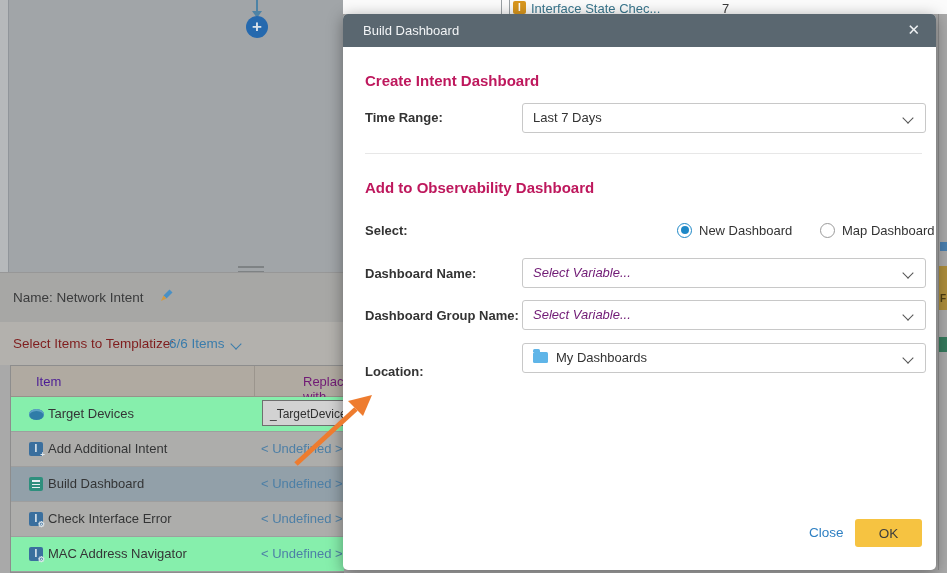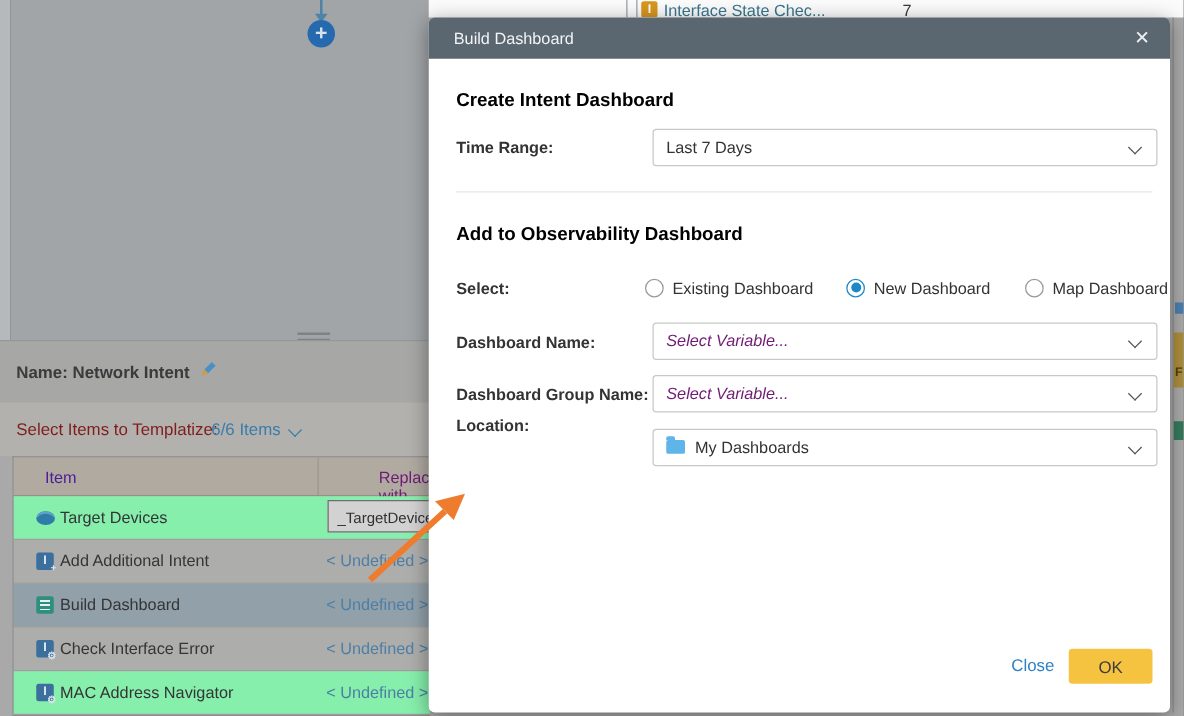--- a/index.html
+++ b/index.html
@@ -19,21 +19,21 @@
   
   .top-strip{position:absolute;left:343px;top:0;width:604px;height:14px;background:#fbfbfb;overflow:hidden;}
   .vline{position:absolute;top:0;width:1px;height:14px;background:#9aa0a4;}
   .if-icon{position:absolute;left:170px;top:1px;width:13px;height:13px;background:#d8961e;border-radius:2px;
     color:#fff;font-size:10px;font-weight:bold;text-align:center;line-height:13px;}
   .if-label{position:absolute;left:188px;top:1px;font-size:13px;color:#39768d;text-decoration:underline;white-space:nowrap;}
   .if-count{position:absolute;left:379px;top:1px;font-size:13px;color:#3a3a3a;}
 
   
   .name-row{position:absolute;left:0;top:272px;width:343px;height:50px;background:#a7a7a5;border-top:1px solid #979797;}
-  .name-text{position:absolute;left:13px;top:17px;font-size:13.5px;color:#3a3b3c;font-weight:bold;}
+  .name-text{position:absolute;left:13px;top:17px;font-size:13.5px;color:#3a3b3c;}
   .pencil{position:absolute;left:158px;top:16px;}
   .tmpl-row{position:absolute;left:0;top:322px;width:343px;height:43px;background:#b3b1ad;}
   .tmpl-text{position:absolute;left:13px;top:14px;font-size:13.5px;color:#7f1d1d;text-align:right;}
   .tmpl-link{position:absolute;left:169px;top:14px;font-size:13.5px;color:#3a7cab;}
   .tmpl-chev{position:absolute;left:232px;top:18px;width:7px;height:7px;
     border-right:1.5px solid #3a7cab;border-bottom:1.5px solid #3a7cab;transform:rotate(45deg);}
 
   
   .tbl{position:absolute;left:10px;top:365px;width:333px;border:1px solid #8d8d8d;border-right:none;}
   .tbl-header{position:relative;height:30px;background:#b0aaa1;border-bottom:1px solid #97918a;}
@@ -61,21 +61,21 @@
   .rs-yellow{position:absolute;left:939px;top:266px;width:8px;height:44px;background:#ac8d3b;
     color:#4c3d12;font-size:10px;font-weight:bold;line-height:10px;padding-top:28px;box-sizing:border-box;text-align:center;}
   .rs-green{position:absolute;left:939px;top:337px;width:8px;height:15px;background:#35795c;}
 
   
   .modal{position:absolute;left:343px;top:14px;width:593px;height:556px;background:#fff;border-radius:5px;
     box-shadow:0 3px 16px rgba(0,0,0,.38);z-index:20;}
   .modal-header{position:absolute;left:0;top:0;width:100%;height:33px;background:#5a6770;border-radius:5px 5px 0 0;}
   .modal-title{position:absolute;left:20px;top:9px;font-size:13px;color:#f2f4f6;}
   .modal-close{position:absolute;right:16px;top:7px;font-size:15px;color:#eef1f3;cursor:pointer;}
-  .m-h1{position:absolute;left:22px;font-size:15px;font-weight:bold;color:#000000;text-align:center;}
+  .m-h1{position:absolute;left:22px;font-size:15px;font-weight:bold;color:#be185d;text-align:center;}
   .m-label{position:absolute;left:22px;font-size:13px;font-weight:bold;color:#333;white-space:nowrap;}
   .m-divider{position:absolute;left:22px;top:139px;width:557px;height:1px;background:#e7e7e7;}
   .m-select{position:absolute;left:179px;width:404px;height:30px;border:1px solid #c8c8c8;border-radius:3px;
     background:#fff;font-size:13px;color:#333;line-height:28px;padding-left:10px;box-sizing:border-box;cursor:pointer;}
   .chev{position:absolute;right:13px;top:10px;width:7px;height:7px;
     border-right:1.5px solid #555;border-bottom:1.5px solid #555;transform:rotate(45deg);}
   .ph{font-style:italic;color:#701a75;}
   .folder{display:inline-block;position:relative;width:15px;height:11px;background:#5fb5e8;border-radius:1.5px;
     margin-right:8px;vertical-align:-1px;}
   .folder::before{content:"";position:absolute;left:0;top:-3px;width:7px;height:3px;background:#5fb5e8;border-radius:1.5px 1.5px 0 0;}
@@ -183,24 +183,20 @@
     <div class="m-select" style="top:89px;">
       <span>Last 7 Days</span>
       <span class="chev"></span>
     </div>
 
     <div class="m-divider"></div>
 
     <div class="m-h1" style="top:165px;">Add to Observability Dashboard</div>
 
     <div class="m-label" style="top:209px;">Select:</div>
-    <div class="radio" style="left:173px;">
-      <span class="rb"></span>
-      <span>Existing Dashboard</span>
-    </div>
     <div class="radio" style="left:334px;">
       <span class="rb sel"></span>
       <span>New Dashboard</span>
     </div>
     <div class="radio" style="left:477px;">
       <span class="rb"></span>
       <span>Map Dashboard</span>
     </div>
 
     <div class="m-label" style="top:252px;">Dashboard Name:</div>
@@ -208,21 +204,21 @@
       <span class="ph">Select Variable...</span>
       <span class="chev"></span>
     </div>
 
     <div class="m-label" style="top:294px;">Dashboard Group Name:</div>
     <div class="m-select" style="top:286px;">
       <span class="ph">Select Variable...</span>
       <span class="chev"></span>
     </div>
 
-    <div class="m-label" style="top:319px;text-align:right;">Location:</div>
+    <div class="m-label" style="top:350px;text-align:right;">Location:</div>
     <div class="m-select" style="top:329px;">
       <span class="folder"></span><span>My Dashboards</span>
       <span class="chev"></span>
     </div>
 
     <div class="close-link">Close</div>
     <button class="ok-btn">OK</button>
   </div>
 
   <svg class="annot" width="110" height="90" viewBox="0 0 110 90">

